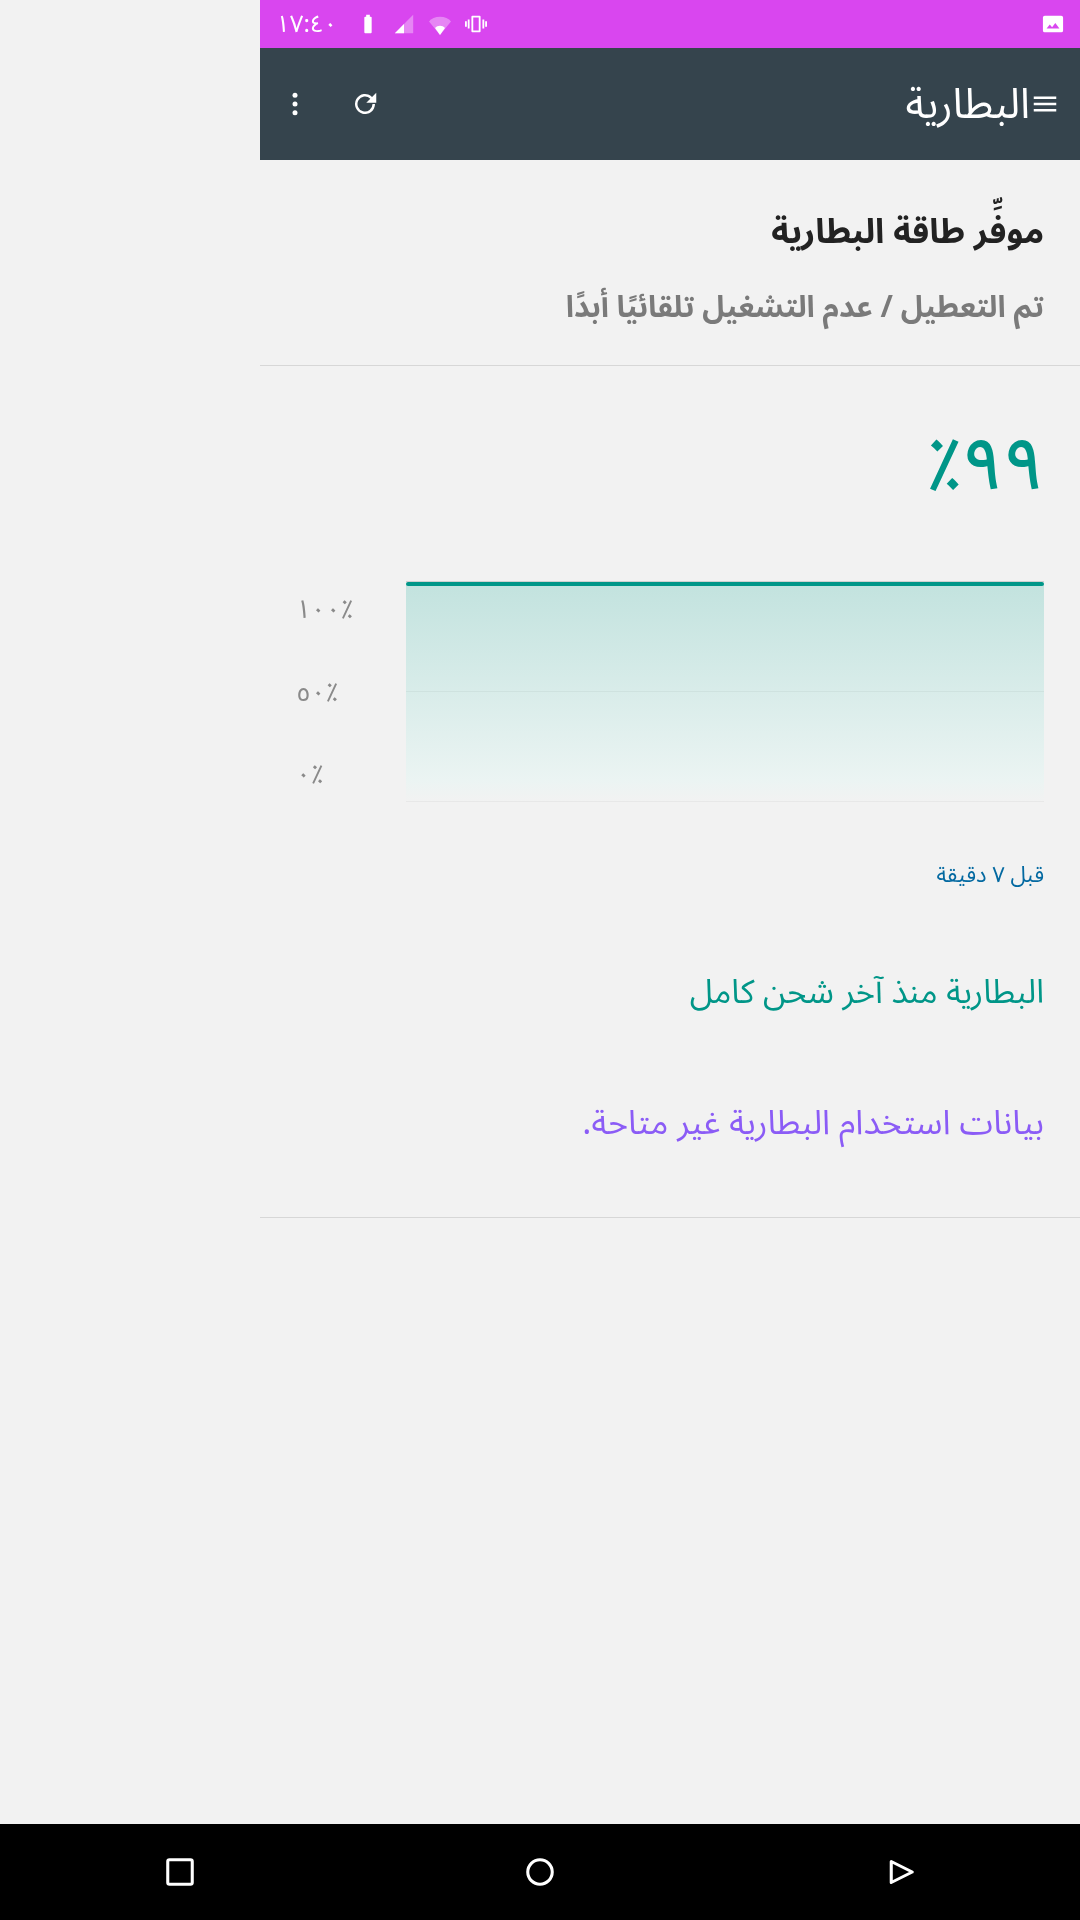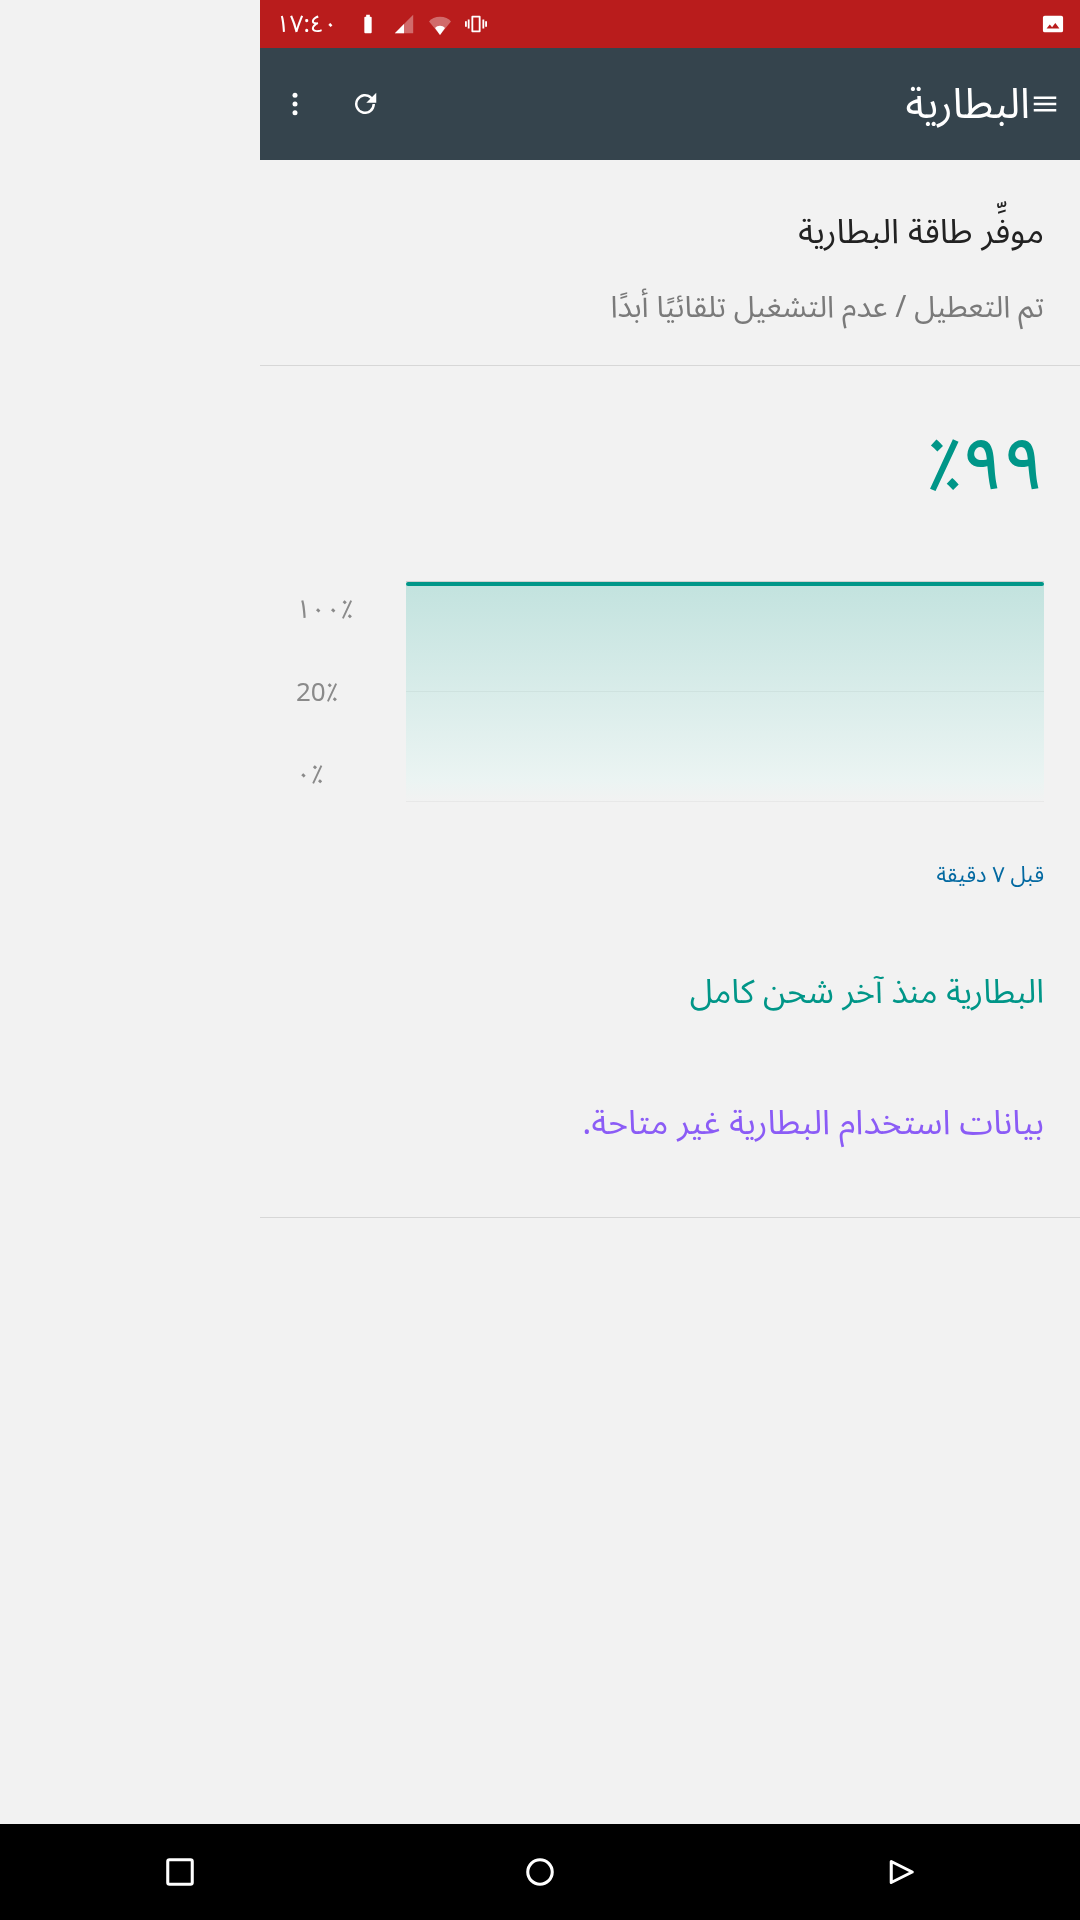--- a/index.html
+++ b/index.html
@@ -1,34 +1,34 @@
 <!DOCTYPE html>
 <html dir="rtl" lang="ar"><head>
   <meta charset="utf-8">
   <style>
     * { margin: 0; padding: 0; box-sizing: border-box; -webkit-user-select: none; user-select: none; }
     html, body { width: 820px; height: 1456px; overflow: hidden; font-family: "Noto Sans Arabic", "Segoe UI", Roboto, sans-serif; background: #f2f2f2; color: #333; }
 
     
-    .status-bar { height: 48px; background: #b91c1c; display: flex; align-items: center; justify-content: space-between; padding: 0 16px; color: #fff; direction: ltr; }
+    .status-bar { height: 48px; background: #d946ef; display: flex; align-items: center; justify-content: space-between; padding: 0 16px; color: #fff; direction: ltr; }
     .status-left, .status-right { display: flex; align-items: center; gap: 14px; }
     .status-left .clock { font-size: 24px; letter-spacing: 1px; margin-right: 6px; }
     .icon-sb { width: 22px; height: 22px; fill: #fff; }
 
     
     .app-bar { height: 112px; background: #35444d; color: #fff; display: flex; align-items: center; justify-content: space-between; padding: 0 20px; }
     .app-bar .left-tools, .app-bar .right-tools { display: flex; align-items: center; gap: 40px; }
     .app-title { font-size: 42px; font-weight: 400; margin-left: 32px; }
     .icon-ab { width: 30px; height: 30px; fill: #fff; }
     .app-bar .title-block { display: flex; align-items: center; }
 
     
     .content { padding-top: 10px; }
 
-    .setting-row { padding: 26px 36px 26px 36px; border-bottom: 1px solid #d7d7d7; }
+    .setting-row { padding: 26px 36px 26px 36px; border-bottom: 1px solid #d7d7d7; font-weight: bold; }
     .setting-row .st-title { font-size: 34px; color: #222; margin-bottom: 8px; }
     .setting-row .st-sub { font-size: 30px; color: #7a7a7a; }
 
     .battery-block { padding: 24px 36px 24px; border-bottom: 1px solid #d7d7d7; }
     .percent { font-size: 72px; font-weight: 500; color: #009688; margin-bottom: 40px; }
 
     
     .chart-wrap { position: relative; height: 260px; margin-bottom: 10px; }
     .chart-labels { position: absolute; left: 0; top: 0; bottom: 40px; width: 80px; display: flex; flex-direction: column; justify-content: space-between; color: #8a8a8a; font-size: 26px; direction: ltr; text-align: left; padding-right: 8px; }
     .chart { position: absolute; right: 0; left: 110px; top: 0; bottom: 40px; }
@@ -100,21 +100,21 @@
     <div class="st-title">موفِّر طاقة البطارية</div>
     <div class="st-sub">تم التعطيل / عدم التشغيل تلقائيًا أبدًا</div>
   </div>
 
   <div class="battery-block">
     <div class="percent">٩٩٪</div>
 
     <div class="chart-wrap">
       <div class="chart-labels">
         <span>١٠٠٪</span>
-        <span>20٪</span>
+        <span>٥٠٪</span>
         <span>٠٪</span>
       </div>
       <div class="chart" id="chart">
           <div class="grid" style="bottom: 0px;"></div>
           <div class="grid" style="bottom: 110px;"></div>
           <div class="grid" style="bottom: 220px;"></div>
           <div class="fill" style="bottom: 0px; height: 217.8px;"></div>
           <div class="line" style="bottom: 215.8px;"></div>
         </div>
     </div>

